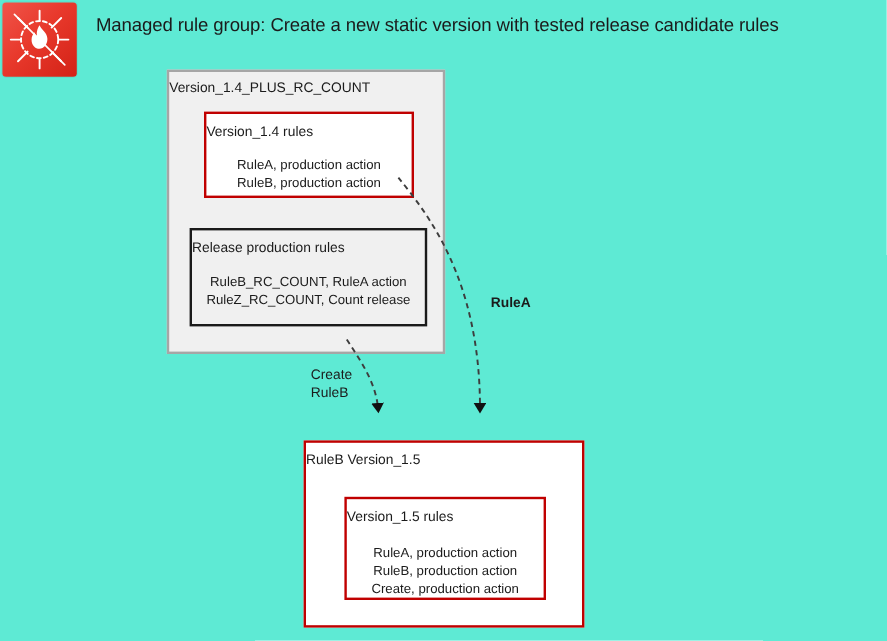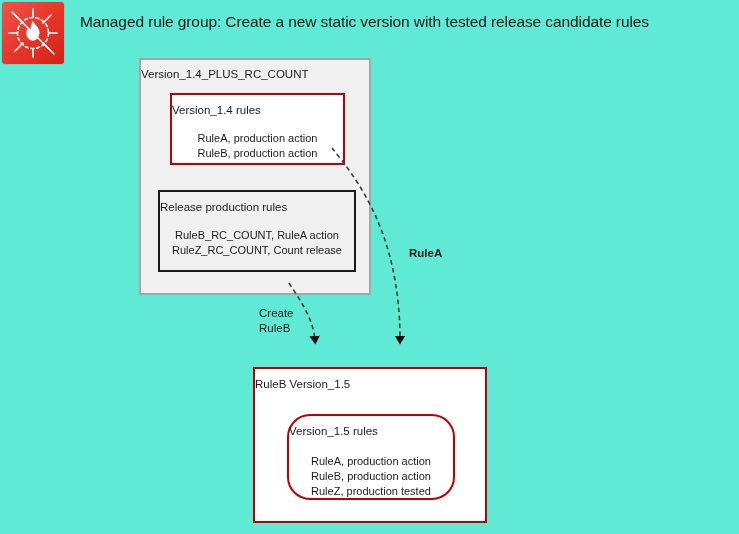--- a/index.html
+++ b/index.html
@@ -140,26 +140,26 @@
     <div class="box-lines inner-body">
       <div>RuleB_RC_COUNT, RuleA action</div>
       <div>RuleZ_RC_COUNT, Count release</div>
     </div>
   </div>
 
   <div class="box box-red" style="left:253px; top:367px; width:234px; height:156px;">
     <div class="box-title inner-title">RuleB Version_1.5</div>
   </div>
 
-  <div class="box box-red" style="left:287px; top:414px; width:168px; height:86px;border-radius:23px;">
+  <div class="box box-red" style="left:287px; top:414px; width:168px; height:86px;">
     <div class="box-title inner-title">Version_1.5 rules</div>
     <div class="box-lines inner-body-3">
       <div>RuleA, production action</div>
       <div>RuleB, production action</div>
-      <div>RuleZ, production tested</div>
+      <div>Create, production action</div>
     </div>
   </div>
 
   <svg class="arrow-layer" viewBox="0 0 739 534">
     <defs>
       <marker id="arrowhead" markerWidth="7" markerHeight="7" refX="2.6" refY="3.3" orient="auto" markerUnits="strokeWidth">
         <path d="M0,0 L5.4,3.3 L0,6.6 Z" fill="#111111"></path>
       </marker>
     </defs>
 

